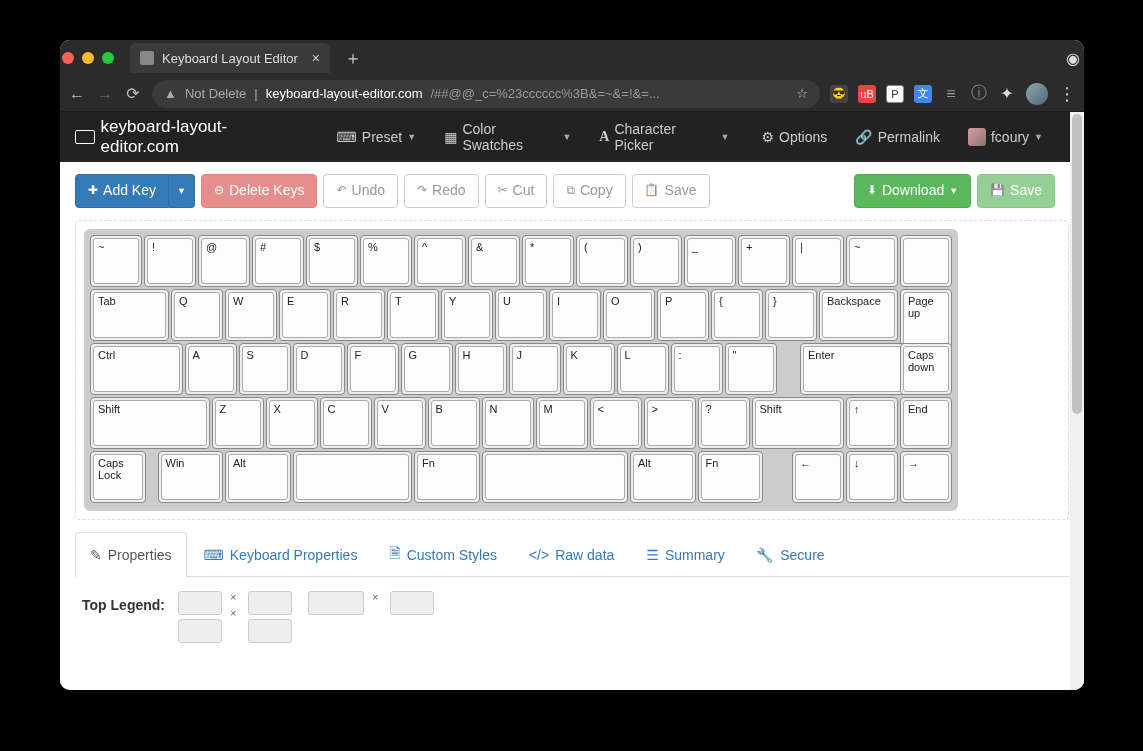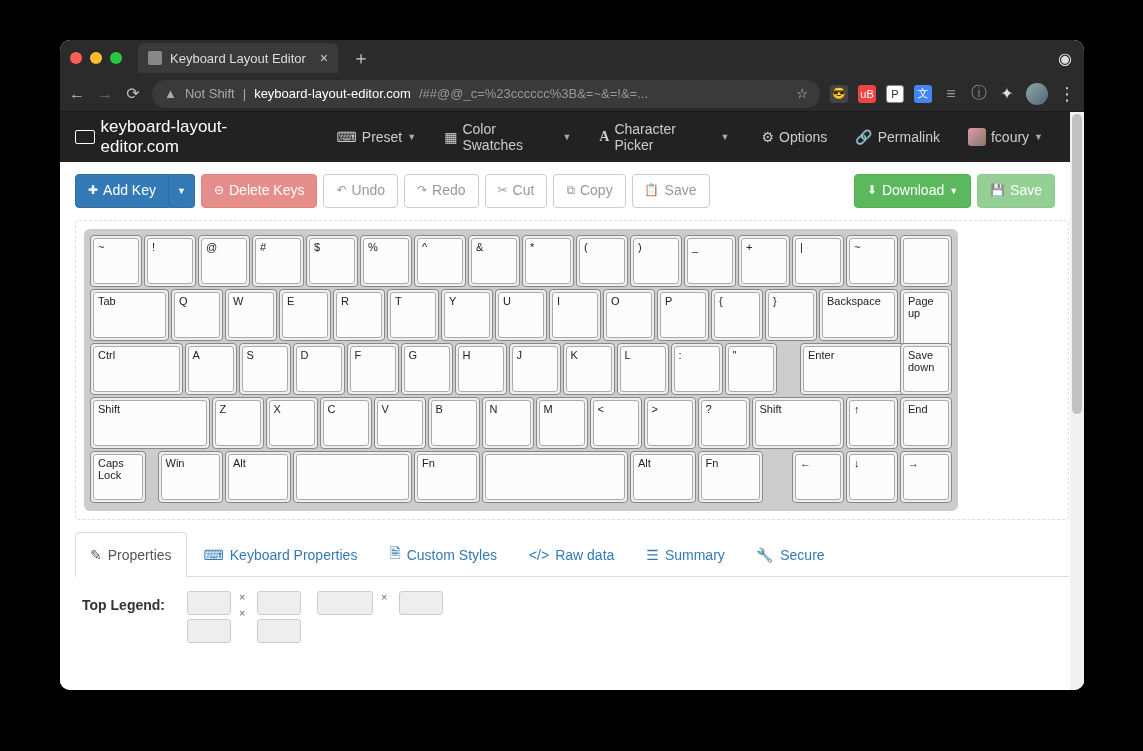--- a/index.html
+++ b/index.html
@@ -25,21 +25,21 @@
     box-shadow: 0 20px 60px rgba(0,0,0,0.5);
     display: flex;
     flex-direction: column;
   }
   
   .chrome-top {
     background: #2b2b2b;
     height: 36px;
     display: flex;
     align-items: center;
-    padding: 0 10px;
+    padding: 0 2px;
     gap: 6px;
   }
   .traffic { display: flex; gap: 8px; margin-right: 10px; }
   .dot { width: 12px; height: 12px; border-radius: 50%; }
   .dot.red { background: #ff5f57; }
   .dot.yellow { background: #febc2e; }
   .dot.green { background: #28c840; }
   .tab {
     background: #3a3a3a;
     color: #ddd;
@@ -239,21 +239,21 @@
   .ptab.active {
     color: #555;
     border-color: #ddd;
     background: #fff;
   }
 
   
   .props {
     padding: 14px 15px 0 15px;
     display: flex;
-    gap: 22px;
+    gap: 13px;
     align-items: flex-start;
     font-size: 14px;
   }
   .props .lbl { font-weight: bold; width: 90px; text-align: right; padding-top:6px; }
   .legend-grid { display: flex; gap: 8px; align-items:flex-start; }
   .lg-col { display:flex; flex-direction:column; gap:4px; }
   .lg-inp {
     width: 44px; height: 24px;
     background: #eee;
     border: 1px solid #ccc;
@@ -285,21 +285,21 @@
     <div style="flex:1"></div>
     <div class="nav-icn" style="color:#ddd">◉</div>
   </div>
 
   <div class="chrome-addr">
     <div class="nav-icn">←</div>
     <div class="nav-icn" style="opacity:.4">→</div>
     <div class="nav-icn">⟳</div>
     <div class="addrbar">
       <span class="warn">▲</span>
-      <span class="ns">Not Shift</span>
+      <span class="ns">Not Delete</span>
       <span class="ns">|</span>
       <span class="host">keyboard-layout-editor.com</span>
         <span class="path">/##@@_c=%23cccccc%3B&amp;=~&amp;=!&amp;=...</span>
       <span style="flex:1"></span>
       <span>☆</span>
     </div>
     <div class="ext-icons">
       <div class="ext" style="background:#444">😎</div>
       <div class="ext" style="background:#ef4444">uB</div>
       <div class="ext" style="background:#fff;color:#333;border:1px solid #888">P</div>
@@ -527,21 +527,21 @@
           <div class="key" style="left: 586.5px; top: 114px; width: 52px; height: 52px;">
             <div class="keytop">:</div>
           </div>
           <div class="key" style="left: 640.5px; top: 114px; width: 52px; height: 52px;">
             <div class="keytop">"</div>
           </div>
           <div class="key" style="left: 716px; top: 114px; width: 119.5px; height: 52px;">
             <div class="keytop">Enter</div>
           </div>
           <div class="key" style="left: 816px; top: 114px; width: 52px; height: 52px;">
-            <div class="keytop">Save down</div>
+            <div class="keytop">Caps down</div>
           </div>
           <div class="key" style="left: 6px; top: 168px; width: 119.5px; height: 52px;">
             <div class="keytop">Shift</div>
           </div>
           <div class="key" style="left: 127.5px; top: 168px; width: 52px; height: 52px;">
             <div class="keytop">Z</div>
           </div>
           <div class="key" style="left: 181.5px; top: 168px; width: 52px; height: 52px;">
             <div class="keytop">X</div>
           </div>

